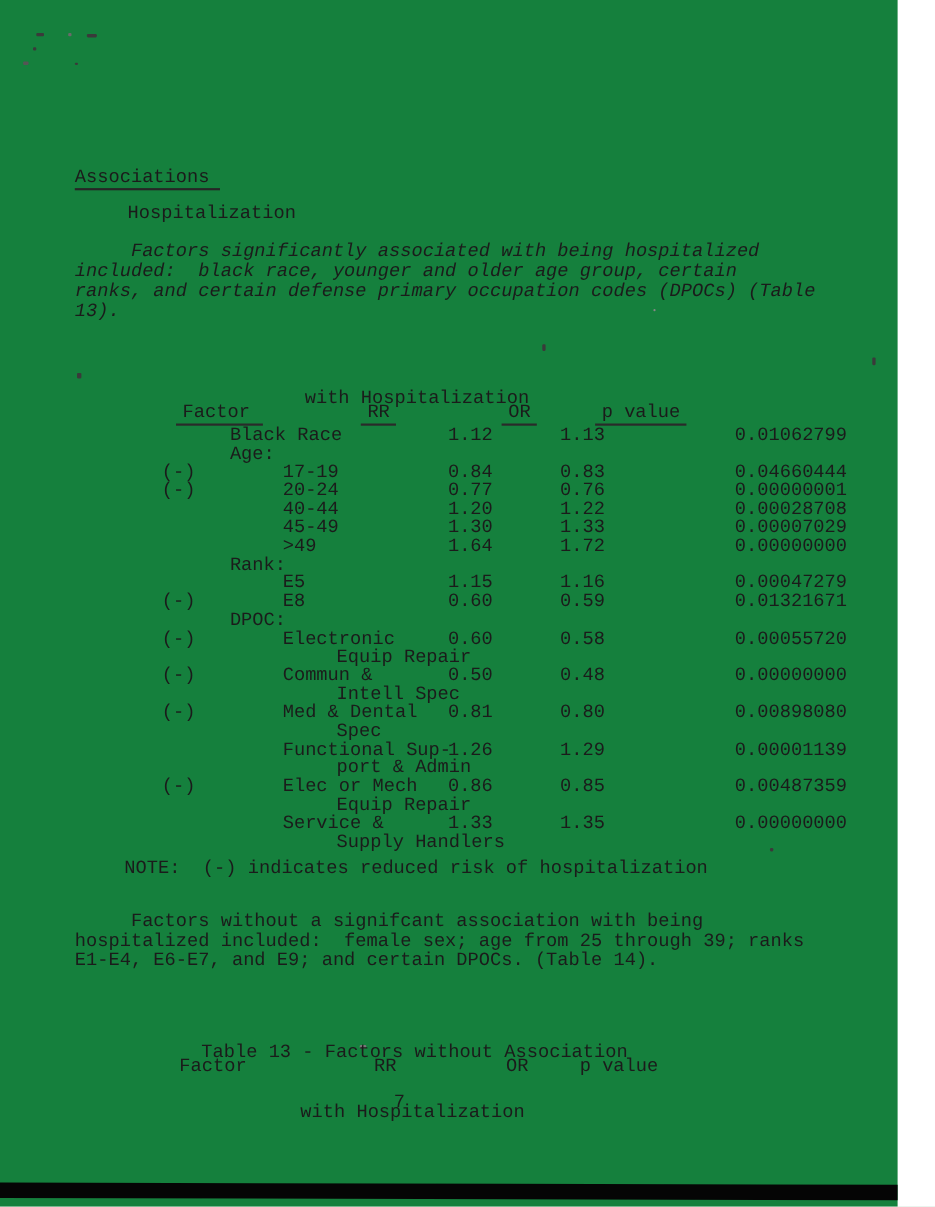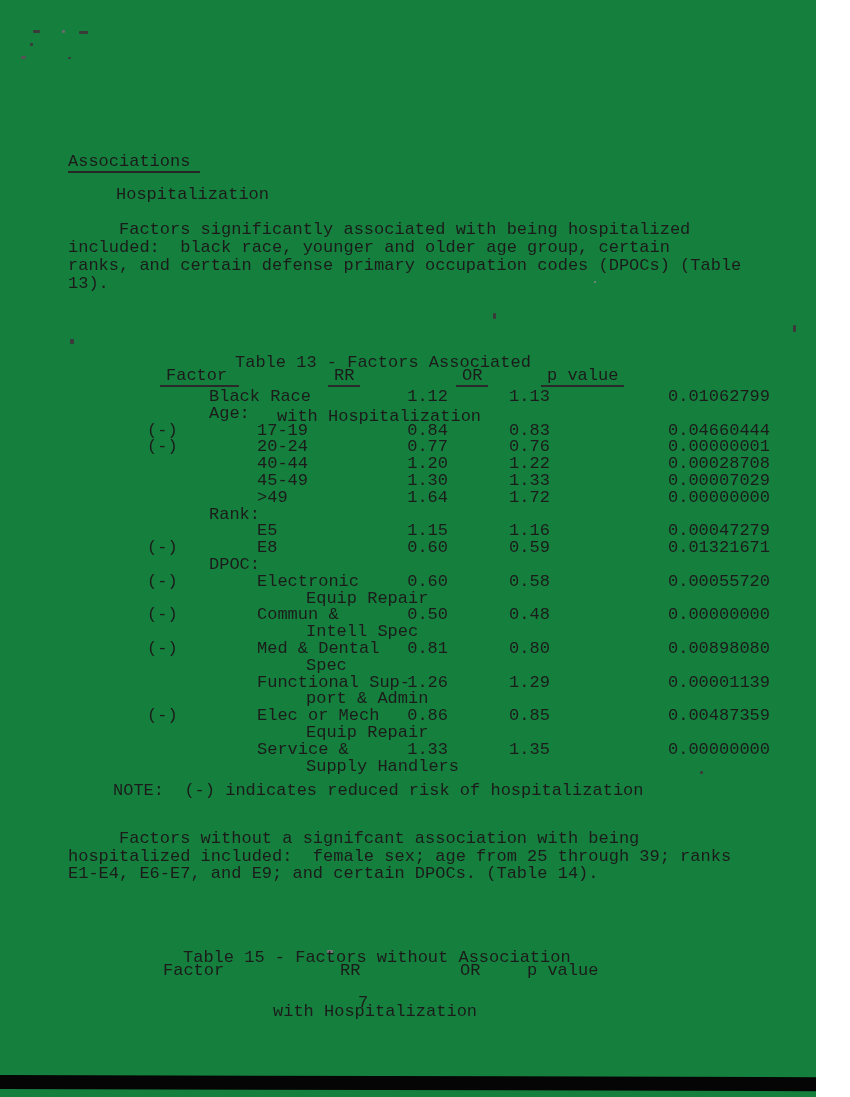--- a/index.html
+++ b/index.html
@@ -12,21 +12,21 @@
     font-size:17px;
     color:#1b1b1b;
     line-height:17px;
   }
   .abs{position:absolute;white-space:pre;}
   .underline{border-bottom:2px solid #262626;padding-bottom:1px;}
 
   
   .h-assoc{left:68px;top:153px;padding-right:10px;}
   .h-hosp{left:68px;top:186px;margin-left:48px;}
-  .para1{left:68px;top:221px;line-height:18px;}
+  .para1{left:68px;top:221px;line-height:18px;font-style:italic;}
   .para2{left:68px;top:830px;line-height:17.5px;}
   .note{left:113px;top:782px;}
   .pageno{left:358px;top:994px;}
 
   
   .t13-title{left:235px;top:318px;line-height:18px;}
   .t13-title .line2{margin-left:42px;}
   .t13-header{left:0;top:367px;width:850px;height:18px;}
   .t13-header span{position:absolute;top:0;white-space:pre;border-bottom:2px solid #2a2a2a;padding:0 6px 1px 6px;}
   .t13-header .h-factor{left:160px;padding-right:12px;}
@@ -94,41 +94,40 @@
 
   <div class="abs h-assoc underline">Associations</div>
   <div class="abs h-hosp">Hospitalization</div>
 
   <div class="abs para1">     Factors significantly associated with being hospitalized
 included:  black race, younger and older age group, certain
 ranks, and certain defense primary occupation codes (DPOCs) (Table
 13).</div>
 
   <div class="abs t13-title">
-    <div class="line1">Table 13 - Factors Associated</div>
     <div class="line2">with Hospitalization</div>
   </div>
 
   <div class="abs t13-header">
     <span class="h-factor">Factor</span>
     <span class="h-rr">RR</span>
     <span class="h-or">OR</span>
     <span class="h-p">p value</span>
   </div>
 
   <div class="abs t13-body"><div class="t13-row"><span class="cell f0">Black Race</span><span class="cell rr">1.12</span><span class="cell or">1.13</span><span class="cell pv">0.01062799</span></div><div class="t13-row"><span class="cell f0">Age:</span></div><div class="t13-row"><span class="cell rm">(-)</span><span class="cell f1">17-19</span><span class="cell rr">0.84</span><span class="cell or">0.83</span><span class="cell pv">0.04660444</span></div><div class="t13-row"><span class="cell rm">(-)</span><span class="cell f1">20-24</span><span class="cell rr">0.77</span><span class="cell or">0.76</span><span class="cell pv">0.00000001</span></div><div class="t13-row"><span class="cell f1">40-44</span><span class="cell rr">1.20</span><span class="cell or">1.22</span><span class="cell pv">0.00028708</span></div><div class="t13-row"><span class="cell f1">45-49</span><span class="cell rr">1.30</span><span class="cell or">1.33</span><span class="cell pv">0.00007029</span></div><div class="t13-row"><span class="cell f1">&gt;49</span><span class="cell rr">1.64</span><span class="cell or">1.72</span><span class="cell pv">0.00000000</span></div><div class="t13-row"><span class="cell f0">Rank:</span></div><div class="t13-row"><span class="cell f1">E5</span><span class="cell rr">1.15</span><span class="cell or">1.16</span><span class="cell pv">0.00047279</span></div><div class="t13-row"><span class="cell rm">(-)</span><span class="cell f1">E8</span><span class="cell rr">0.60</span><span class="cell or">0.59</span><span class="cell pv">0.01321671</span></div><div class="t13-row"><span class="cell f0">DPOC:</span></div><div class="t13-row"><span class="cell rm">(-)</span><span class="cell f1">Electronic</span><span class="cell rr">0.60</span><span class="cell or">0.58</span><span class="cell pv">0.00055720</span></div><div class="t13-row"><span class="cell f2">Equip Repair</span></div><div class="t13-row"><span class="cell rm">(-)</span><span class="cell f1">Commun &amp;</span><span class="cell rr">0.50</span><span class="cell or">0.48</span><span class="cell pv">0.00000000</span></div><div class="t13-row"><span class="cell f2">Intell Spec</span></div><div class="t13-row"><span class="cell rm">(-)</span><span class="cell f1">Med &amp; Dental</span><span class="cell rr">0.81</span><span class="cell or">0.80</span><span class="cell pv">0.00898080</span></div><div class="t13-row"><span class="cell f2">Spec</span></div><div class="t13-row"><span class="cell f1">Functional Sup-</span><span class="cell rr">1.26</span><span class="cell or">1.29</span><span class="cell pv">0.00001139</span></div><div class="t13-row"><span class="cell f2">port &amp; Admin</span></div><div class="t13-row"><span class="cell rm">(-)</span><span class="cell f1">Elec or Mech</span><span class="cell rr">0.86</span><span class="cell or">0.85</span><span class="cell pv">0.00487359</span></div><div class="t13-row"><span class="cell f2">Equip Repair</span></div><div class="t13-row"><span class="cell f1">Service &amp;</span><span class="cell rr">1.33</span><span class="cell or">1.35</span><span class="cell pv">0.00000000</span></div><div class="t13-row"><span class="cell f2">Supply Handlers</span></div></div>
 
   <div class="abs note">NOTE:  (-) indicates reduced risk of hospitalization</div>
 
   <div class="abs para2">     Factors without a signifcant association with being
 hospitalized included:  female sex; age from 25 through 39; ranks
 E1-E4, E6-E7, and E9; and certain DPOCs. (Table 14).</div>
 
   <div class="abs t14-title">
-    <div class="line1">Table 15 - Factors without Association</div>
+    <div class="line1">Table 13 - Factors without Association</div>
     <div class="line2">with Hospitalization</div>
   </div>
 
   <div class="abs t14-header">
     <span class="h-factor">Factor</span>
     <span class="h-rr">RR</span>
     <span class="h-or">OR</span>
     <span class="h-p">p value</span>
   </div>
 

